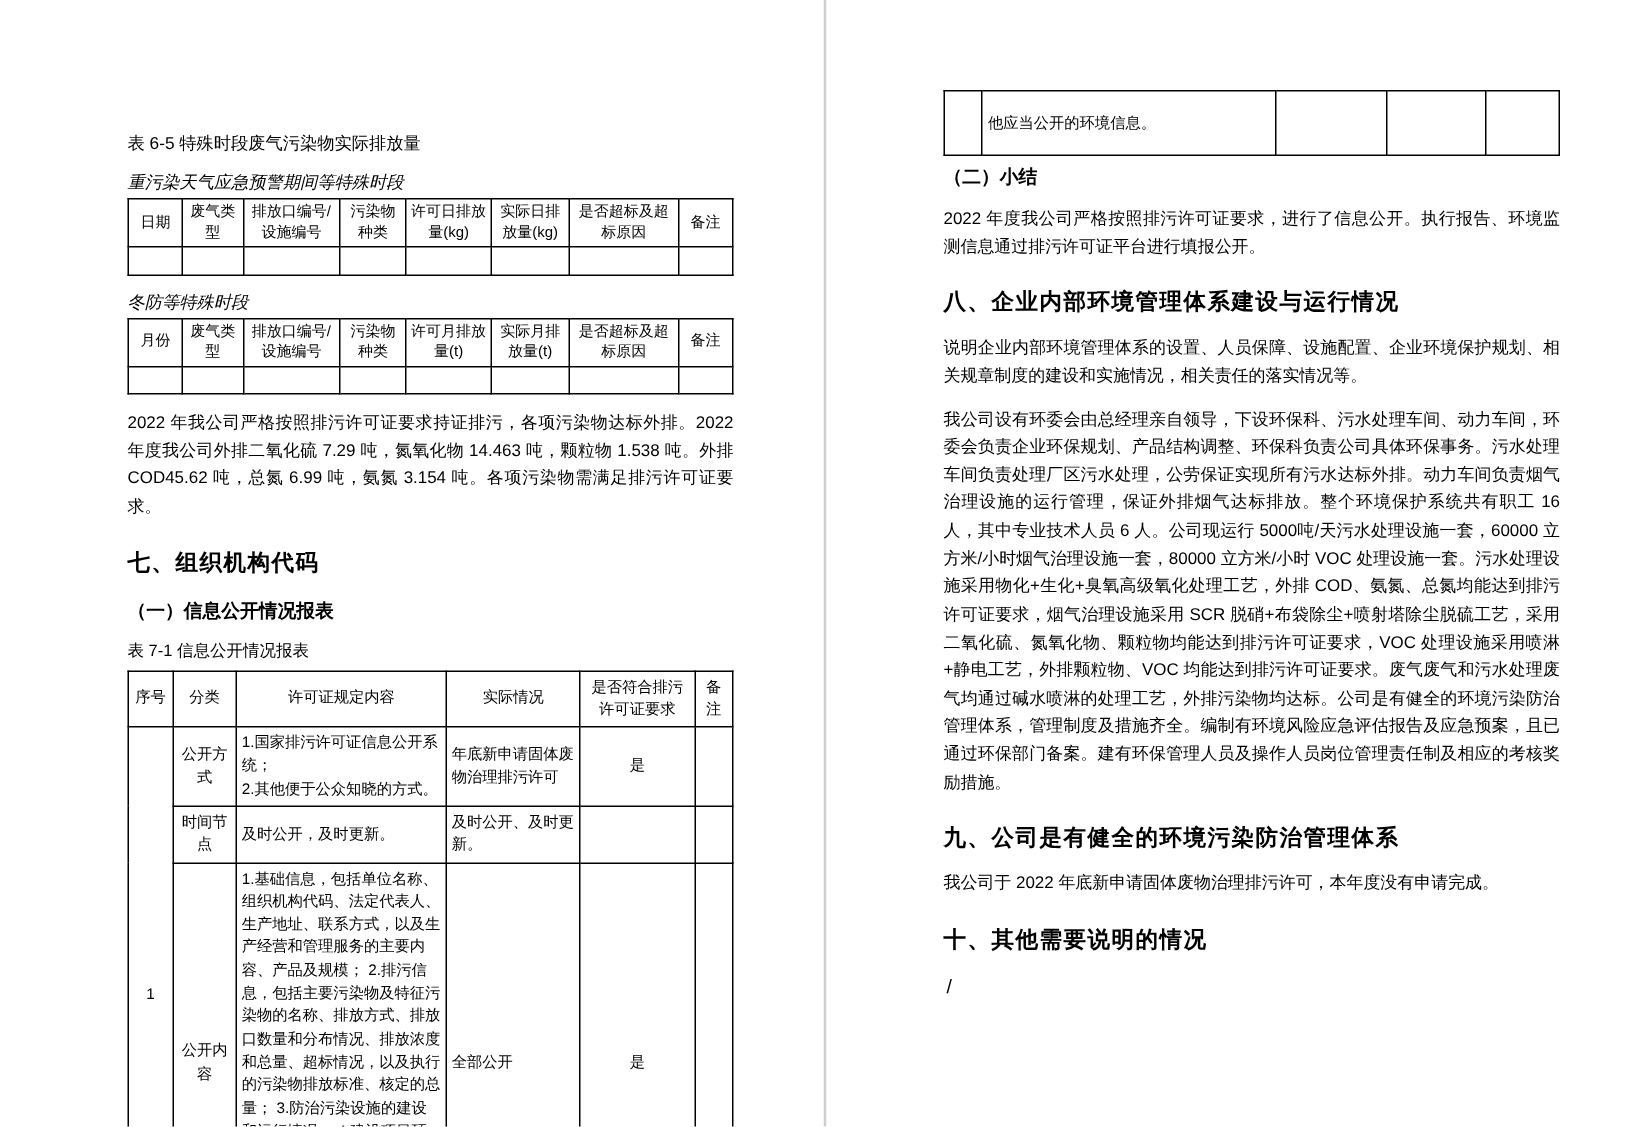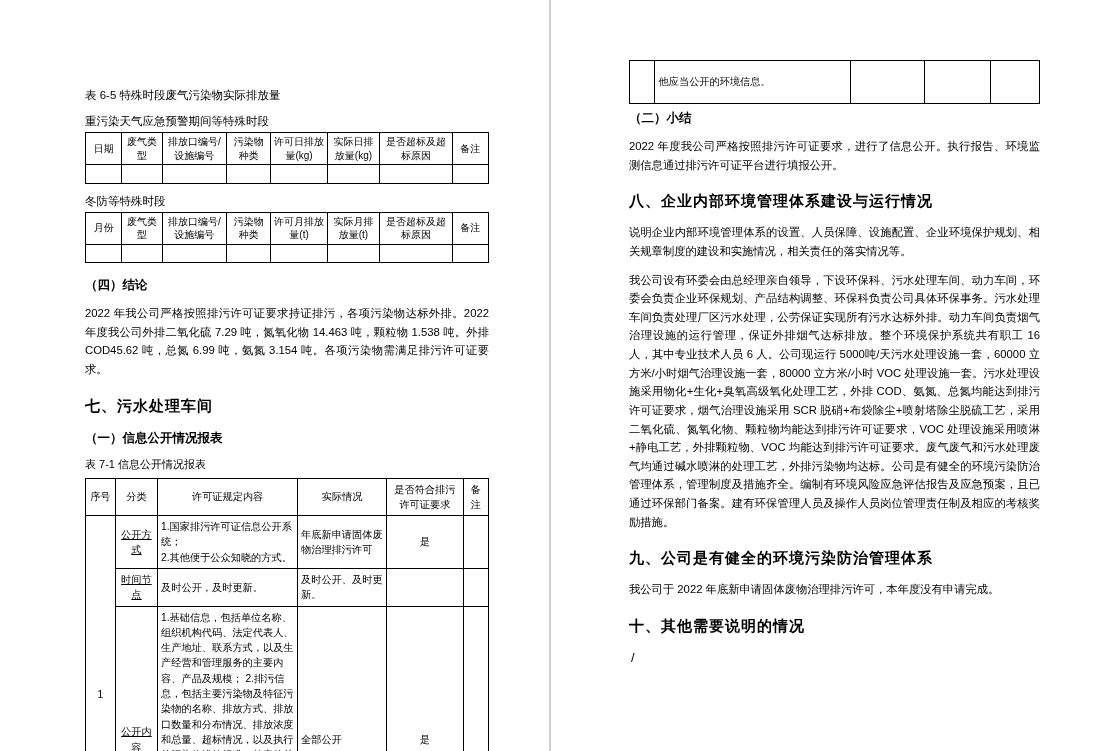--- a/index.html
+++ b/index.html
@@ -44,20 +44,21 @@
   .col-inner-right {
     padding: 60px 60px 0 78px;
   }
   .caption {
     font-size: 11.5px;
     margin: 0 0 11px 0;
   }
   .sub-caption {
     font-size: 11.5px;
     margin: 0 0 3px 0;
+    font-style: italic;
   }
   table.grid {
     border-collapse: collapse;
     width: 100%;
     table-layout: fixed;
   }
   table.grid td, table.grid th {
     border: 1px solid #000;
     font-size: 10px;
     line-height: 1.35;
@@ -100,21 +101,21 @@
     font-size: 10.2px;
     line-height: 1.5;
     padding: 3px 3px;
     vertical-align: middle;
     font-weight: normal;
     word-break: break-all;
   }
   .info-table th { text-align: center; }
   .c { text-align: center; }
   .l { text-align: left; }
-  .bold { font-weight: bold; text-decoration: underline; }
+  .bold { font-weight: bold; }
   .partial-top-table {
     width: 100%;
     border-collapse: collapse;
     table-layout: fixed;
   }
   .partial-top-table td {
     border: 1px solid #000;
     font-size: 10.2px;
     padding: 14px 4px;
     vertical-align: middle;
@@ -208,24 +209,23 @@
               <td>&nbsp;</td>
               <td>&nbsp;</td>
               <td>&nbsp;</td>
               <td>&nbsp;</td>
               <td>&nbsp;</td>
             </tr>
           </tbody>
         </table>
       </div>
 
-      <div class="heading-3">（四）结论</div>
       <div class="para">2022 年我公司严格按照排污许可证要求持证排污，各项污染物达标外排。2022 年度我公司外排二氧化硫 7.29 吨，氮氧化物 14.463 吨，颗粒物 1.538 吨。外排COD45.62 吨，总氮 6.99 吨，氨氮 3.154 吨。各项污染物需满足排污许可证要求。</div>
 
-      <div class="heading-2">七、污水处理车间</div>
+      <div class="heading-2">七、组织机构代码</div>
       <div class="heading-3">（一）信息公开情况报表</div>
 
       <div class="tbl-title">表 7-1  信息公开情况报表</div>
 
       <table class="info-table">
         <colgroup>
           <col style="width:7%">
             <col style="width:10%">
             <col style="width:33%">
             <col style="width:21%">

